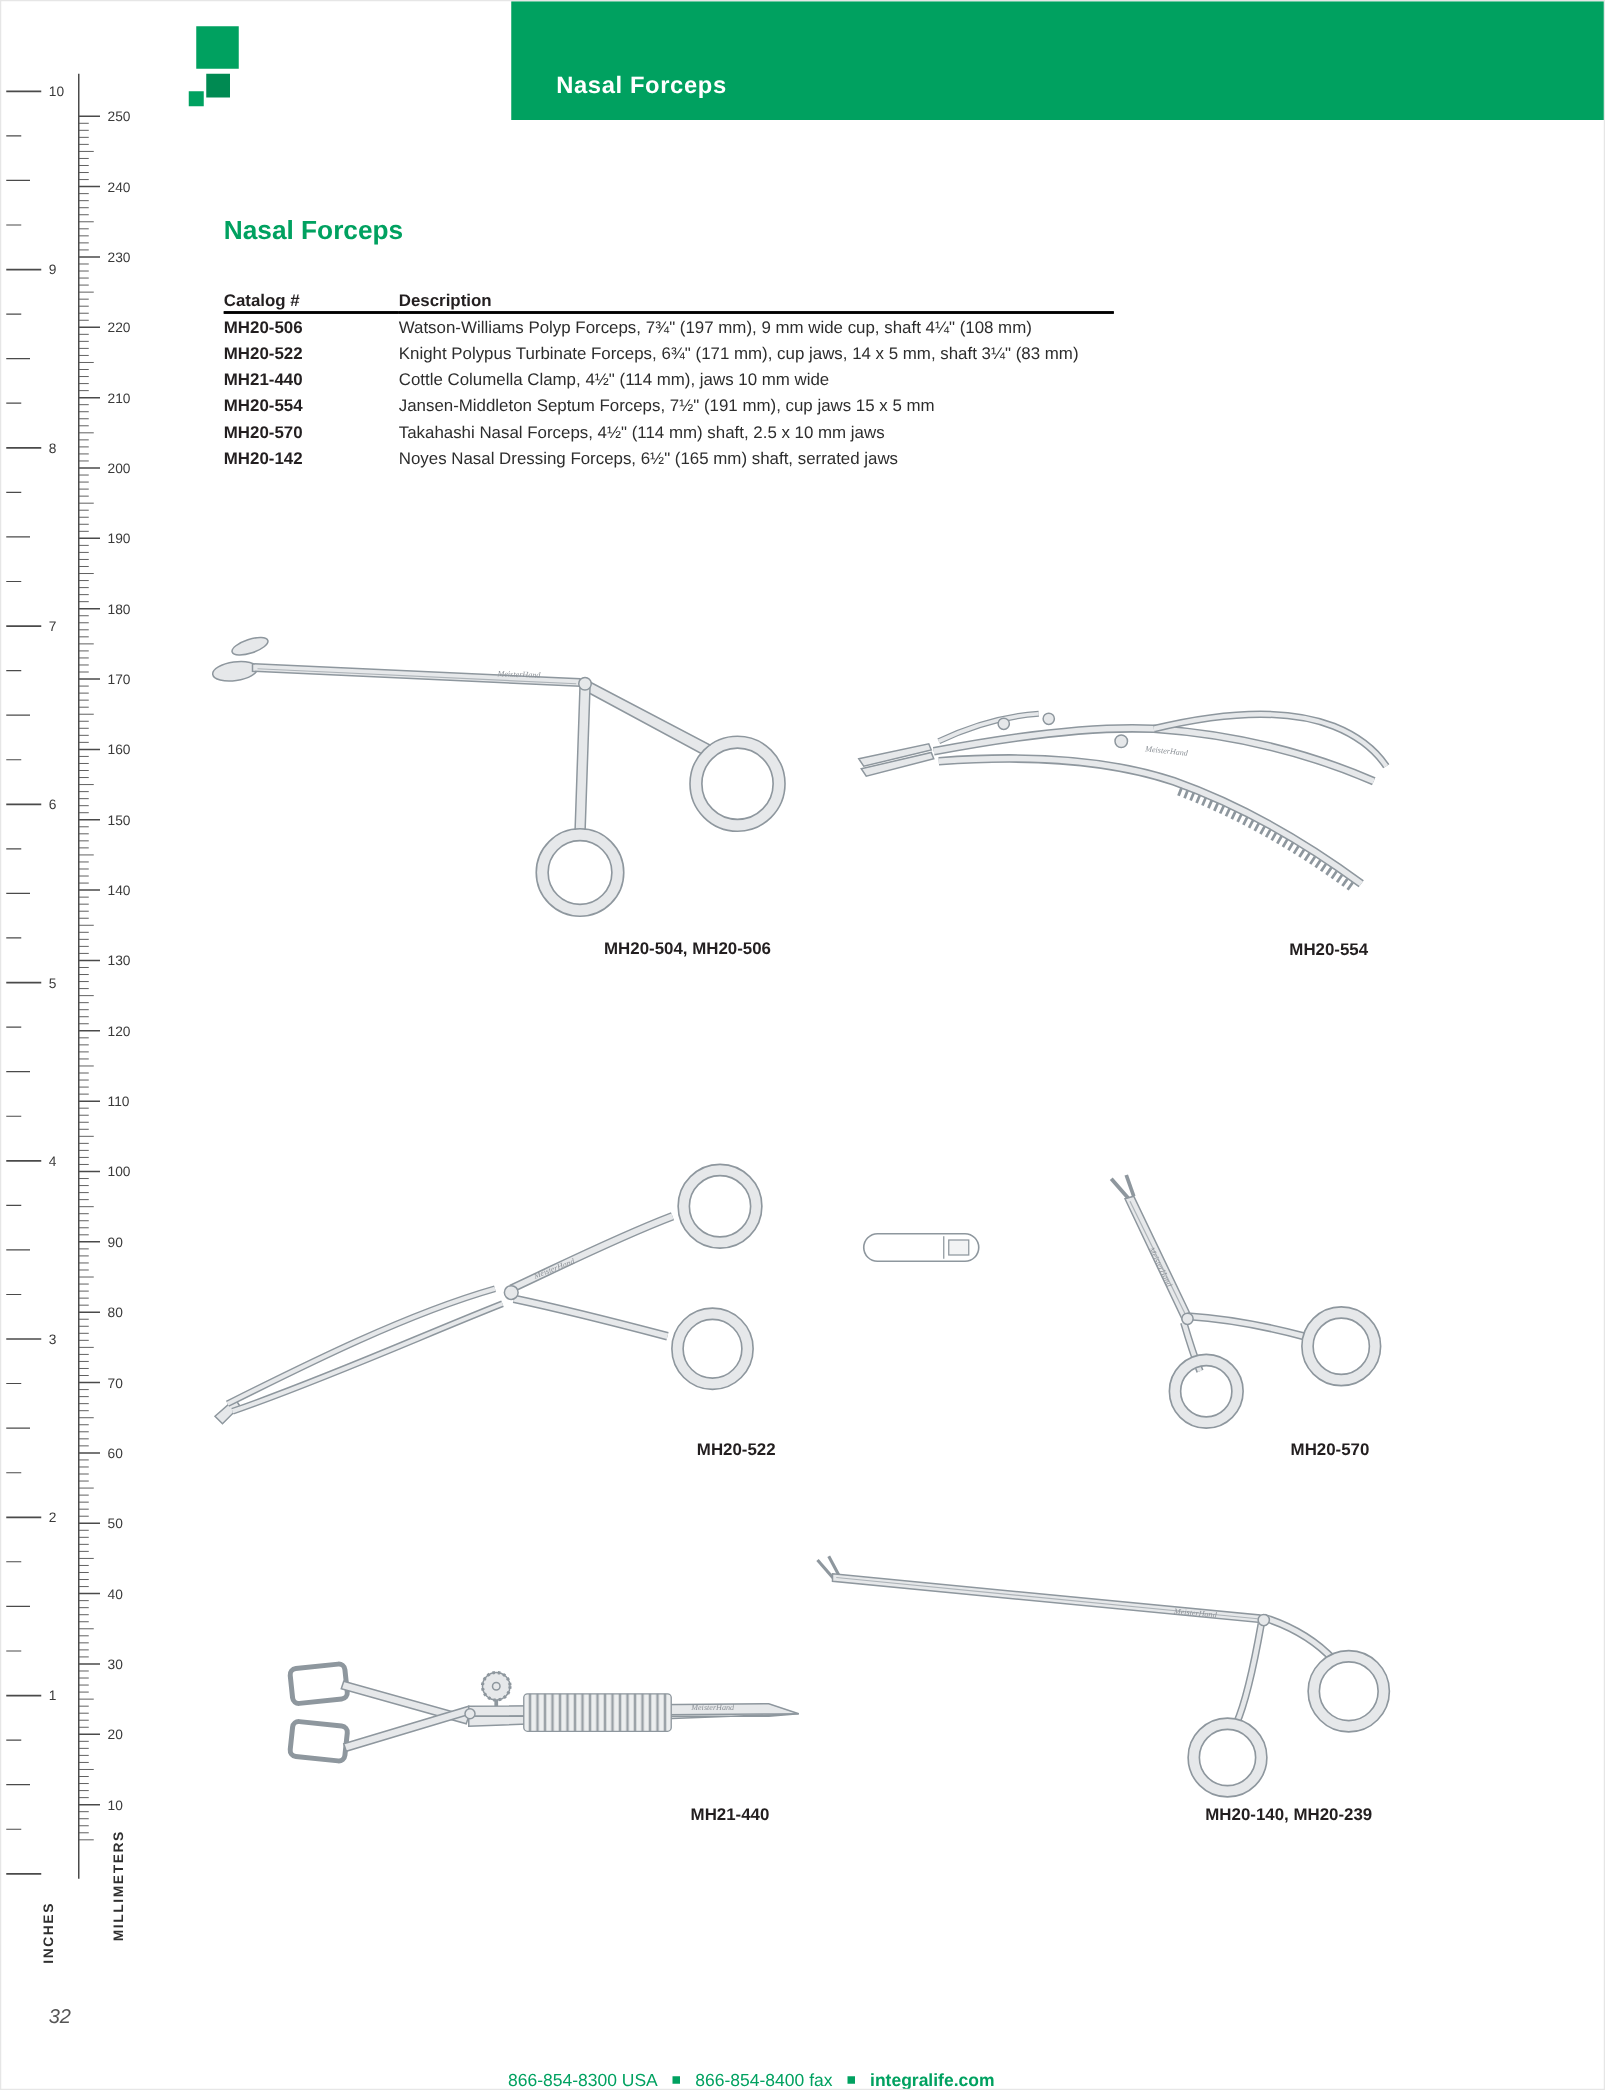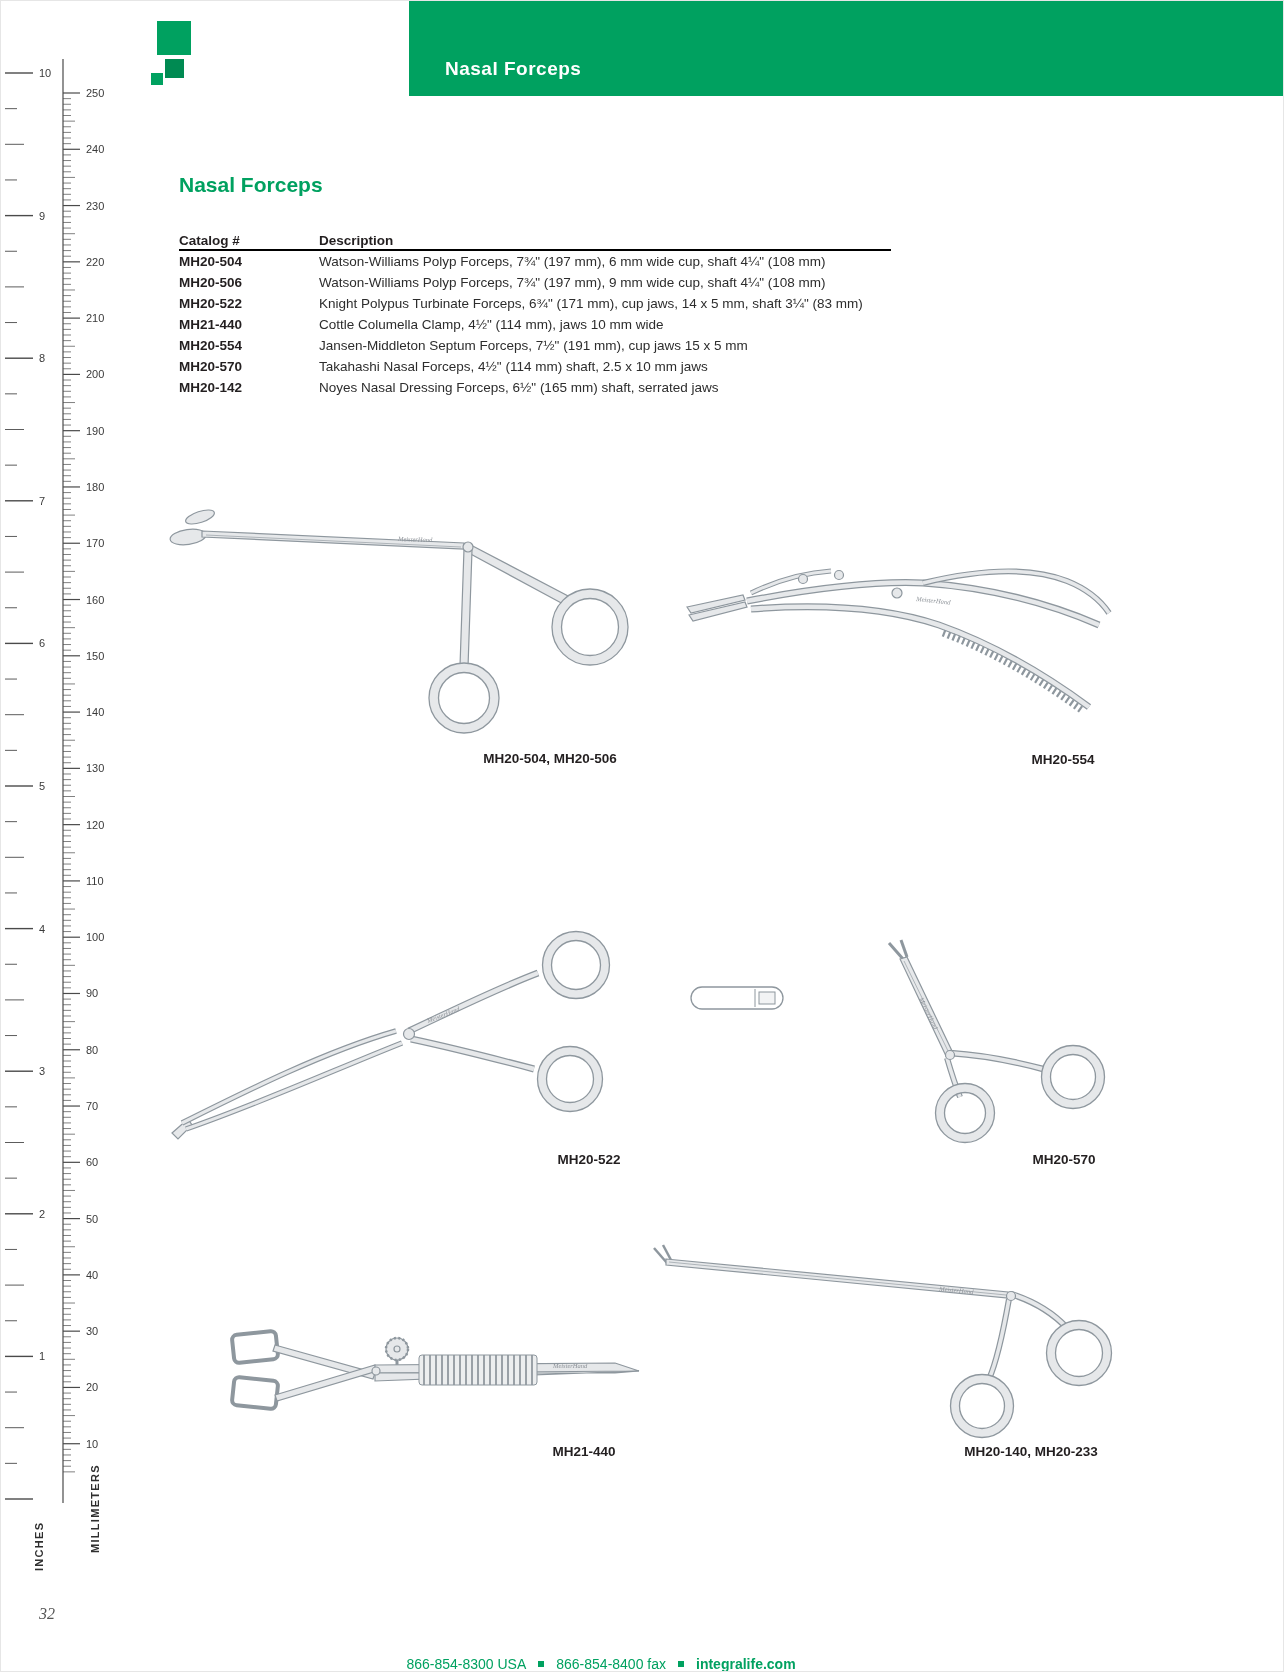--- a/index.html
+++ b/index.html
@@ -41,21 +41,21 @@
   .inst .o{fill:#e6e8ea;stroke:#8e979e;stroke-width:1.2;}
   .inst .t1{fill:none;stroke:#8e979e;}
   .inst .t2{fill:none;stroke:#e6e8ea;}
   .inst .eng{font:italic 6.5px "Liberation Serif",serif;fill:#8d9298;}
   .caption{position:absolute;transform:translateX(-50%);font-size:13.5px;font-weight:700;color:#231f20;white-space:nowrap;}
 
   
   .footer{position:absolute;left:250px;top:1655px;width:700px;text-align:center;font-size:14px;color:#00A160;}
   .footer .sq{display:inline-block;width:6px;height:6px;background:#00A160;margin:0 12px;vertical-align:2px;}
   .footer .site{font-weight:700;}
-  .pagenum{position:absolute;left:38px;top:1604px;font-family:Liberation Serif, serif;font-style:italic;font-size:16px;color:#555;}
+  .pagenum{position:absolute;left:38px;top:1604px;font-family:Liberation Sans, sans-serif;font-style:italic;font-size:16px;color:#555;}
 </style>
 </head>
 <body>
 
 <div class="page">
 
   <svg id="ruler-svg" width="118" height="1672">
       <line x1="62" y1="58" x2="62" y2="1502" stroke="#4a4a4a" stroke-width="1.2"></line>
       <line x1="62" y1="92" x2="79" y2="92" stroke="#4a4a4a" stroke-width="1.2"></line>
       <line x1="62" y1="97.628" x2="70" y2="97.628" stroke="#4a4a4a" stroke-width="0.7"></line>
@@ -399,24 +399,20 @@
 
   <table class="cat">
     <thead>
       <tr>
         <th>Catalog #</th>
         <th>Description</th>
       </tr>
     </thead>
     <tbody>
       <tr>
-          <td class="cat-num">MH20-504</td>
-          <td>Watson-Williams Polyp Forceps, 7¾" (197 mm), 6 mm wide cup, shaft 4¼" (108 mm)</td>
-        </tr>
-      <tr>
           <td class="cat-num">MH20-506</td>
           <td>Watson-Williams Polyp Forceps, 7¾" (197 mm), 9 mm wide cup, shaft 4¼" (108 mm)</td>
         </tr>
       <tr>
           <td class="cat-num">MH20-522</td>
           <td>Knight Polypus Turbinate Forceps, 6¾" (171 mm), cup jaws, 14 x 5 mm, shaft 3¼" (83 mm)</td>
         </tr>
       <tr>
           <td class="cat-num">MH21-440</td>
           <td>Cottle Columella Clamp, 4½" (114 mm), jaws 10 mm wide</td>
@@ -551,20 +547,20 @@
     <path class="t2" stroke-width="3.6" d="M360,56 C354,90 348,118 340,136"></path>
     <circle class="o" cx="362" cy="53" r="4.5"></circle>
     <circle cx="430" cy="110" r="28" fill="none" stroke="#e6e8ea" stroke-width="9"></circle>
     <circle cx="430" cy="110" r="32.5" fill="none" stroke="#8e979e" stroke-width="1.3"></circle>
     <circle cx="430" cy="110" r="23.5" fill="none" stroke="#8e979e" stroke-width="1.3"></circle>
     <circle cx="333" cy="163" r="27" fill="none" stroke="#e6e8ea" stroke-width="9"></circle>
     <circle cx="333" cy="163" r="31.5" fill="none" stroke="#8e979e" stroke-width="1.3"></circle>
     <circle cx="333" cy="163" r="22.5" fill="none" stroke="#8e979e" stroke-width="1.3"></circle>
     <text class="eng" x="290" y="48" transform="rotate(5 290 48)">MeisterHand</text>
   </svg>
-  <div class="caption" style="left:1030px;top:1443px;">MH20-140, MH20-233</div>
+  <div class="caption" style="left:1030px;top:1443px;">MH20-140, MH20-239</div>
 
   <div class="footer">
     <span>866-854-8300 USA</span><span class="sq"></span><span>866-854-8400 fax</span><span class="sq"></span><span class="site">integralife.com</span>
   </div>
   <div class="pagenum">32</div>
 
 </div>
 
 </body></html>

